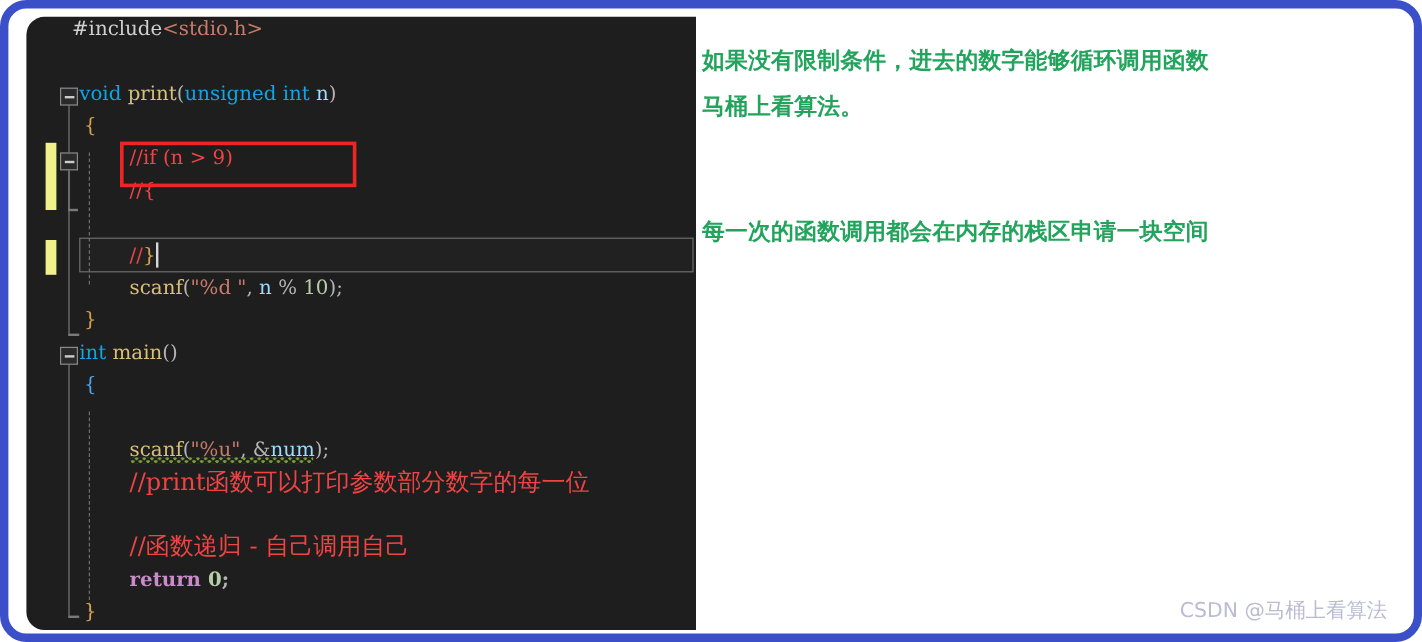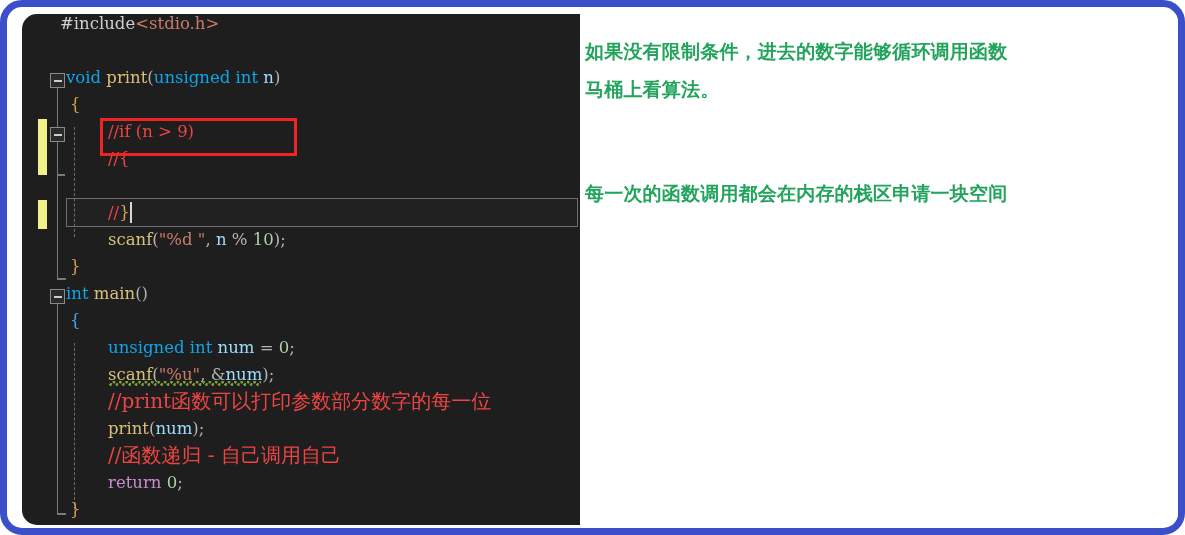--- a/index.html
+++ b/index.html
@@ -186,31 +186,29 @@
       <div class="ln" style="top:185px;left:86px;"><span class="cmt">//</span><span class="br">}</span></div>
 
       <div class="ln" style="top:212px;left:86px;"><span class="fn">scanf</span><span class="pun">(</span><span class="str">"%d "</span><span class="pun">,</span> <span class="var">n</span> <span class="op">%</span> <span class="num">10</span><span class="pun">);</span></div>
 
       <div class="ln" style="top:239px;left:48px;"><span class="br">}</span></div>
 
       <div class="ln" style="top:266px;left:44px;"><span class="kw">int</span> <span class="fn">main</span><span class="pun">()</span></div>
 
       <div class="ln" style="top:293px;left:48px;"><span class="br2">{</span></div>
 
-      <div class="ln" style="top:320px;left:86px;"><span class="kw">unsigned</span> <span class="kw">int</span> <span class="var">num</span> <span class="op">=</span> <span class="num">0</span><span class="pun">;</span></div>
 
       <div class="ln" style="top:347px;left:86px;"><span class="fn">scanf</span><span class="pun">(</span><span class="str">"%u"</span><span class="pun">,</span> <span class="op">&amp;</span><span class="var">num</span><span class="pun">);</span></div>
 
       <div class="ln" style="top:374px;left:86px;font-size:20px;"><span class="cmt">//print函数可以打印参数部分数字的每一位</span></div>
 
-      <div class="ln" style="top:401px;left:86px;"><span class="fn">print</span><span class="pun">(</span><span class="var">num</span><span class="pun">);</span></div>
 
       <div class="ln" style="top:428px;left:86px;font-size:20px;"><span class="cmt">//函数递归 - 自己调用自己</span></div>
 
-      <div class="ln" style="top:455px;left:86px;"><span class="ret">return</span> <span class="num">0</span><span class="pun">;</span></div>
+      <div class="ln" style="top:455px;left:86px;font-weight:bold;"><span class="ret">return</span> <span class="num">0</span><span class="pun">;</span></div>
 
       <div class="ln" style="top:482px;left:48px;"><span class="br">}</span></div>
 
       
       <div class="squiggle" style="left:87px;top:367px;width:152px;"></div>
 
       
       <div id="curline" style="left:44px;top:184px;width:512px;height:29px;"></div>
       <div id="caret" style="left:108px;top:188px;height:21px;"></div>
 
@@ -219,14 +217,15 @@
 
     </div>
   </div>
 
   <div id="notes">
     <div class="note" id="note-1">如果没有限制条件，进去的数字能够循环调用函数
 马桶上看算法。</div>
     <div class="note" id="note-2">每一次的函数调用都会在内存的栈区申请一块空间</div>
   </div>
 
+  <div id="watermark">CSDN @马桶上看算法</div>
 
 </div>
 
 </body></html>

